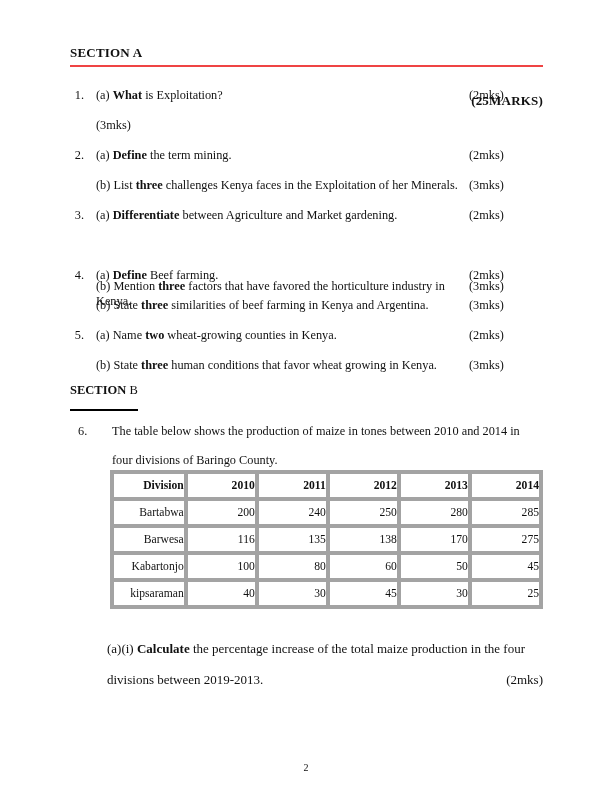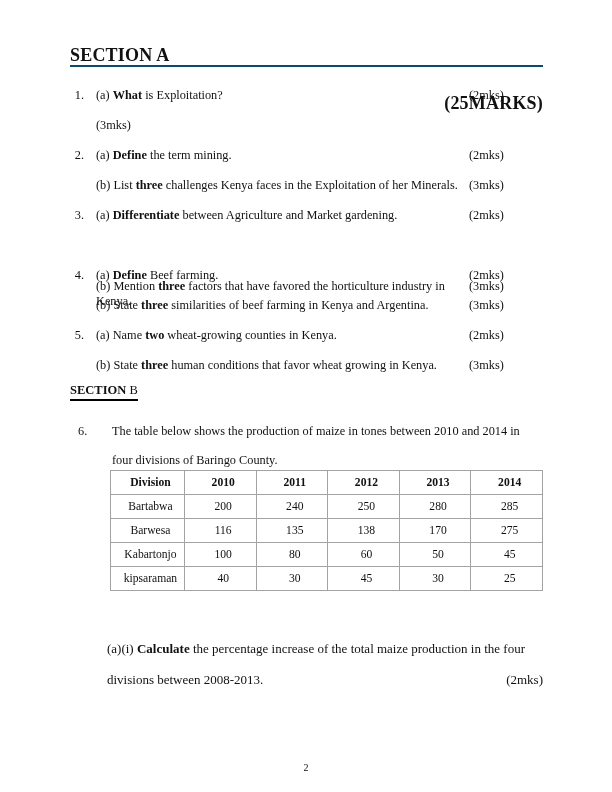--- a/index.html
+++ b/index.html
@@ -22,39 +22,39 @@
     height: 792px;
   }
 
   
   .section-a-head {
     position: absolute;
     left: 70px;
     top: 45px;
     width: 473px;
     height: 20px;
-    border-bottom: 2px solid #0c4a6e;
+    border-bottom: 2px solid #ef4444;
     display: flex;
     justify-content: space-between;
     align-items: flex-start;
-    font-size: 18px;
+    font-size: 13px;
     font-weight: bold;
     letter-spacing: 0.2px;
   }
   .section-a-head .left  { white-space: nowrap; }
   .section-a-head .right { white-space: nowrap; margin-top: 48px; }
 
   
   .section-b-head {
     position: absolute;
     left: 70px;
     top: 383px;
     font-size: 12.5px;
     border-bottom: 2px solid #000;
-    padding-bottom: 1px;
+    padding-bottom: 11px;
     line-height: 15px;
     white-space: nowrap;
   }
   .section-b-head .sb-bold { font-weight: bold; }
   .section-b-head .sb-reg  { font-weight: normal; }
 
   
   .qrow {
     position: absolute;
     left: 70px;
@@ -109,23 +109,23 @@
   .maize-table {
     position: absolute;
     left: 110px;
     top: 470px;
     width: 433px;
     border-collapse: collapse;
     font-size: 11.6px;
   }
   .maize-table th,
   .maize-table td {
-    border: 1px solid #a3a3a3;
+    border: 4px solid #a3a3a3;
     padding: 5px 0 5px 6px;
-    text-align: center;
+    text-align: right;
     vertical-align: top;
     font-weight: normal;
     height: 18px;
     box-sizing: border-box;
   }
   .maize-table thead th {
     font-weight: bold;
     height: 21px;
   }
   .maize-table col.c0 { width: 74px; }
@@ -284,20 +284,20 @@
           <td>25</td>
         </tr>
       </tbody>
   </table>
 
   <div class="tailq">
     <div class="line1">
       <span>(a)(i) </span><b>Calculate</b><span> the percentage increase of the total maize production in the four</span>
     </div>
     <div class="line2">
-      <span>divisions between 2008-2013.</span>
+      <span>divisions between 2019-2013.</span>
       <span class="marks">(2mks)</span>
     </div>
   </div>
 
   <div class="page-number">2</div>
 
 </div>
 
 </body></html>

